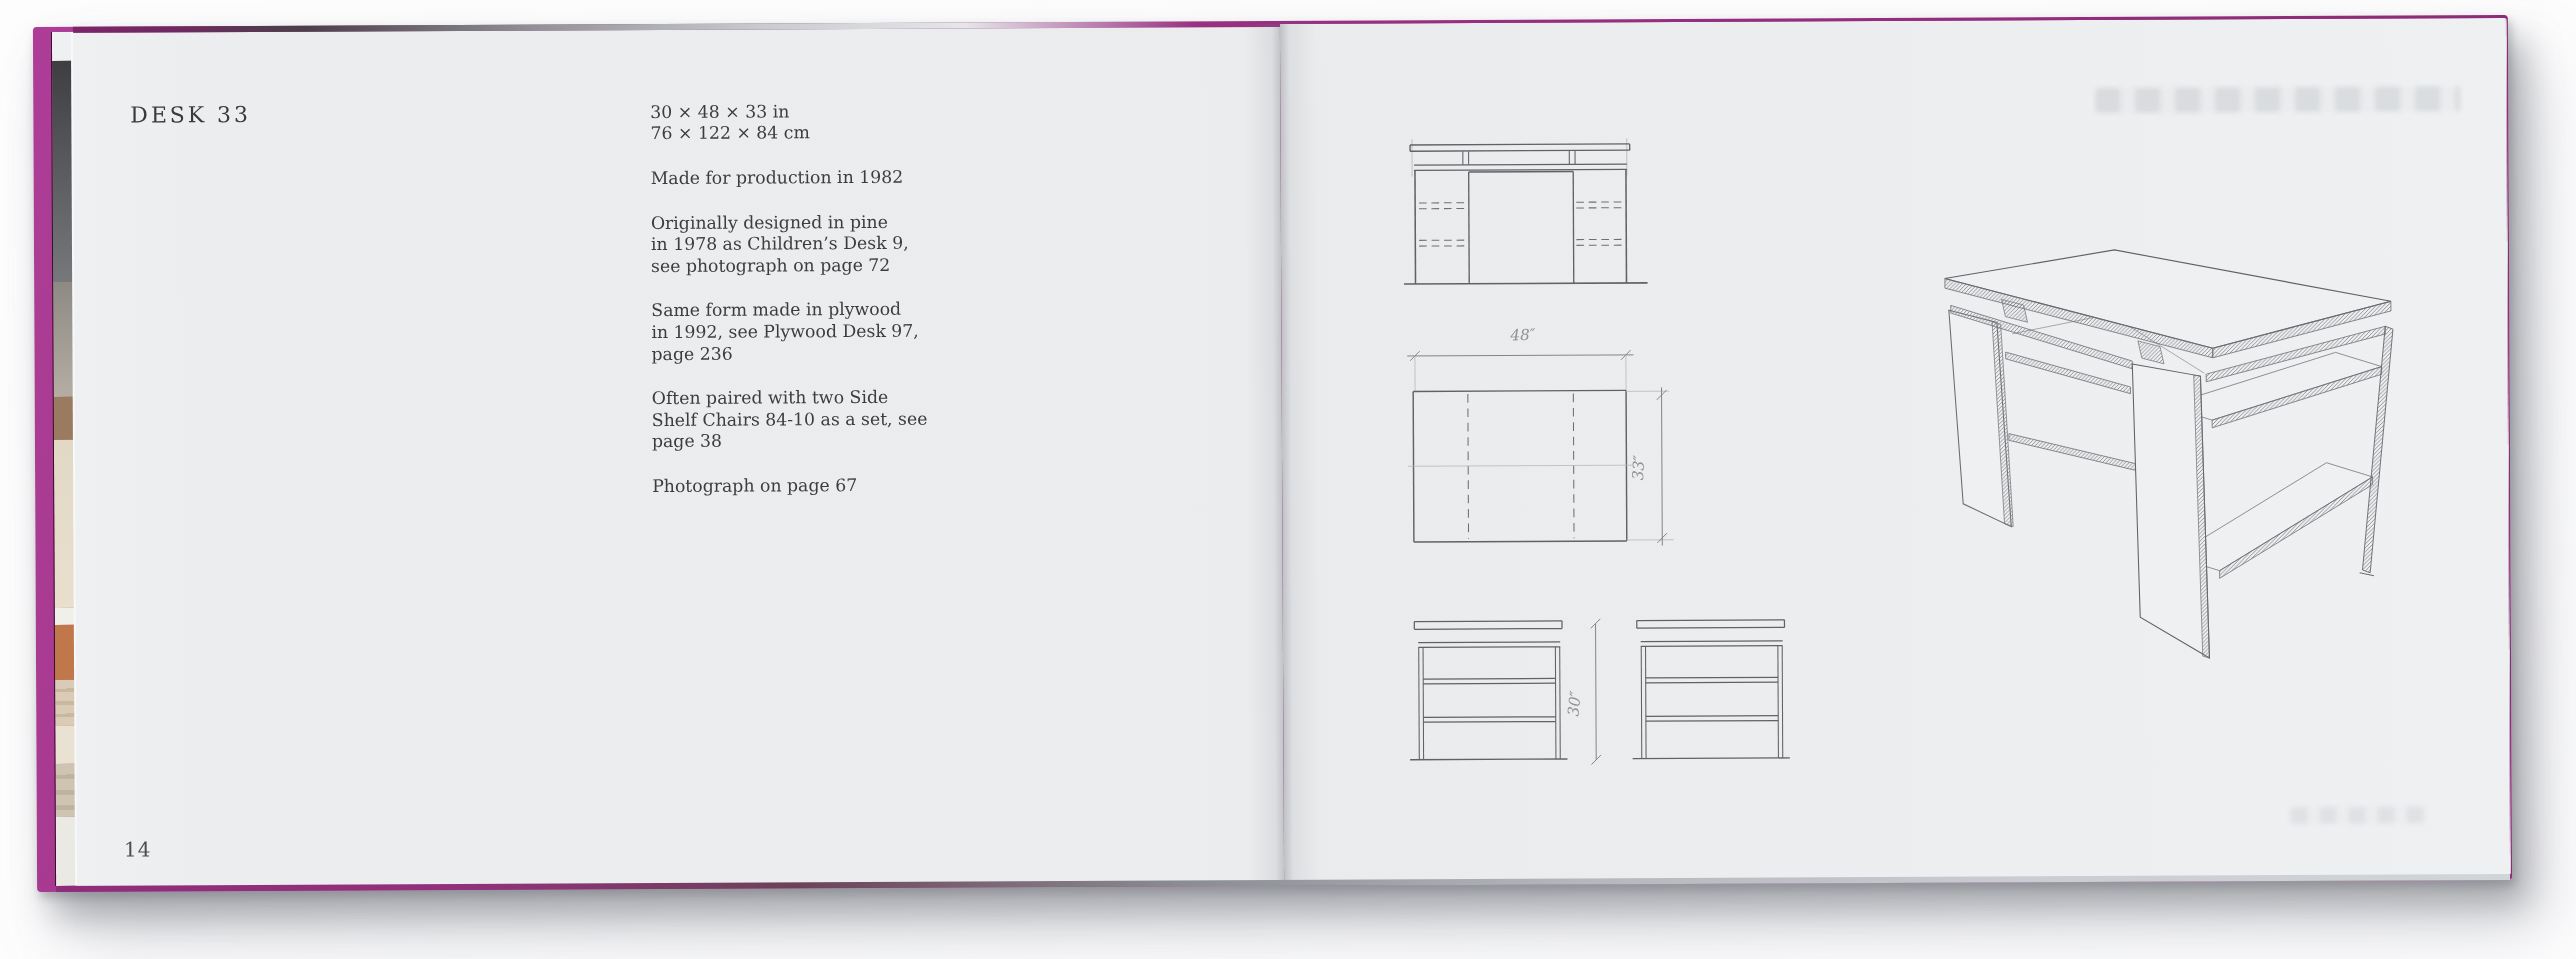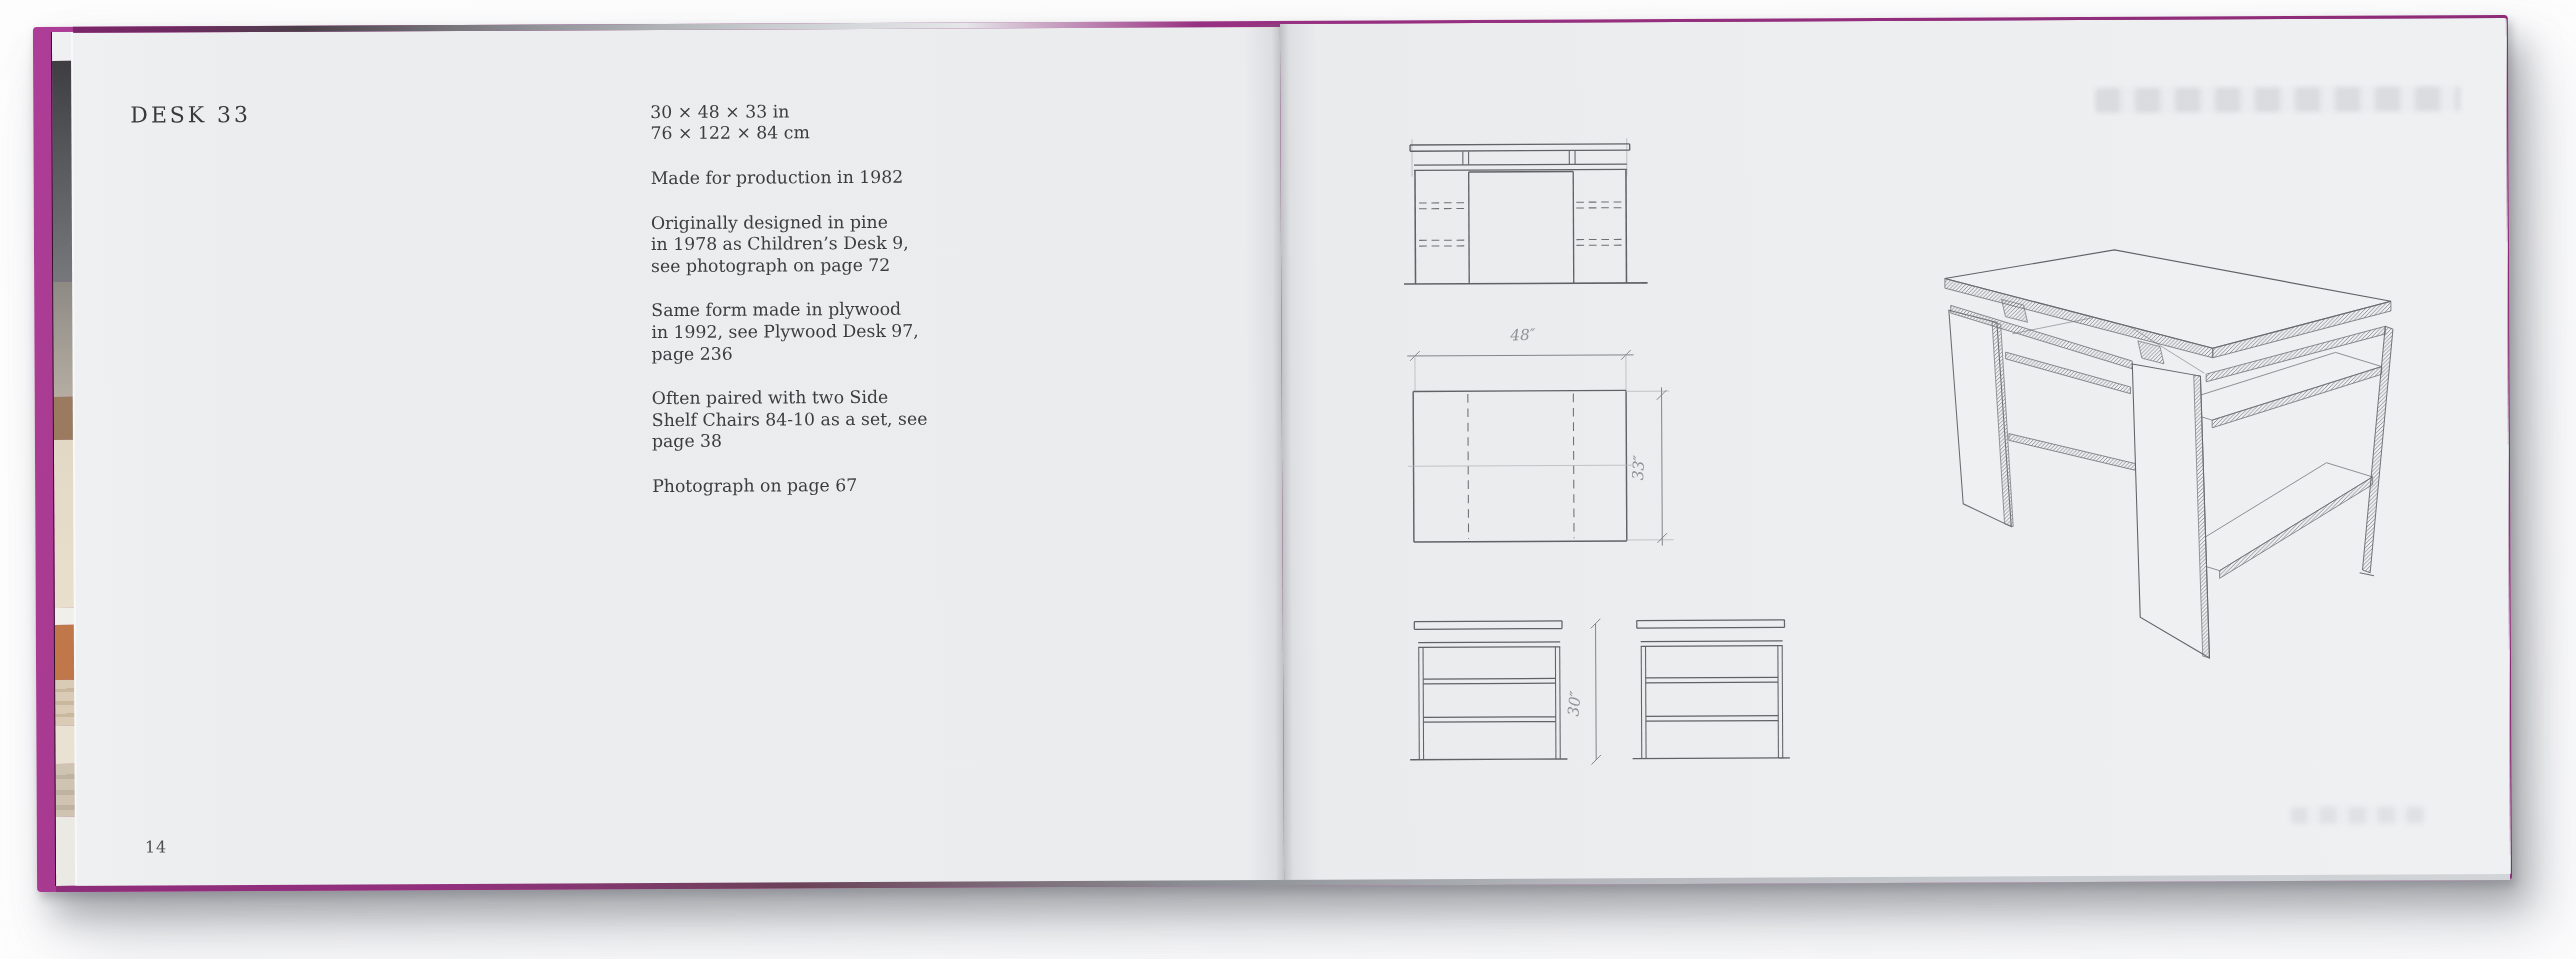--- a/index.html
+++ b/index.html
@@ -42,21 +42,21 @@
       background:linear-gradient(to right,#7c2569 0%,#6e2a60 7%,#4a3f49 16%,#8f9196 32%,
                  #c9cccf 48%,#e4e6e8 62%,rgba(228,230,232,0) 78%);}
   .bottom-edge{position:absolute;left:19px;bottom:0;width:2454px;height:5.8px;pointer-events:none;
       background:linear-gradient(to right,#8e2d79 0%,#93307e 16%,#6b4258 30%,#8a8d92 46%,
                  #b4b7bb 62%,#c9ccd0 80%,#d2d5d8 100%);}
   .title{position:absolute;left:57px;top:70px;font-size:22px;letter-spacing:2.9px;
          color:#3a3a3c;}
   .specs{position:absolute;left:577px;top:72px;width:288px;font-size:17.3px;
          line-height:21.6px;color:#3c3d3f;}
   .para{margin:0 0 23px 0;}
-  .pageno{position:absolute;left:68px;top:805px;font-size:16px;color:#4c4c4e;
+  .pageno{position:absolute;left:47px;top:805px;font-size:20px;color:#4c4c4e;
           letter-spacing:1px;}
   svg.drawings{position:absolute;inset:0;pointer-events:none;}
   .smudge{position:absolute;pointer-events:none;border-radius:3.8px;filter:blur(2.9px);}
   .smudge1{left:815px;top:68px;width:365px;height:25px;
       background:repeating-linear-gradient(90deg,rgba(118,122,128,.17) 0 25px,
                  rgba(118,122,128,.03) 25px 40px);}
   .smudge2{left:1007px;top:788px;width:134px;height:17.3px;
       background:repeating-linear-gradient(90deg,rgba(118,122,128,.12) 0 17.3px,
                  rgba(118,122,128,.02) 17.3px 29px);}
   .dimlabel{font-family:"DejaVu Serif","Liberation Serif",serif;font-style:italic;

